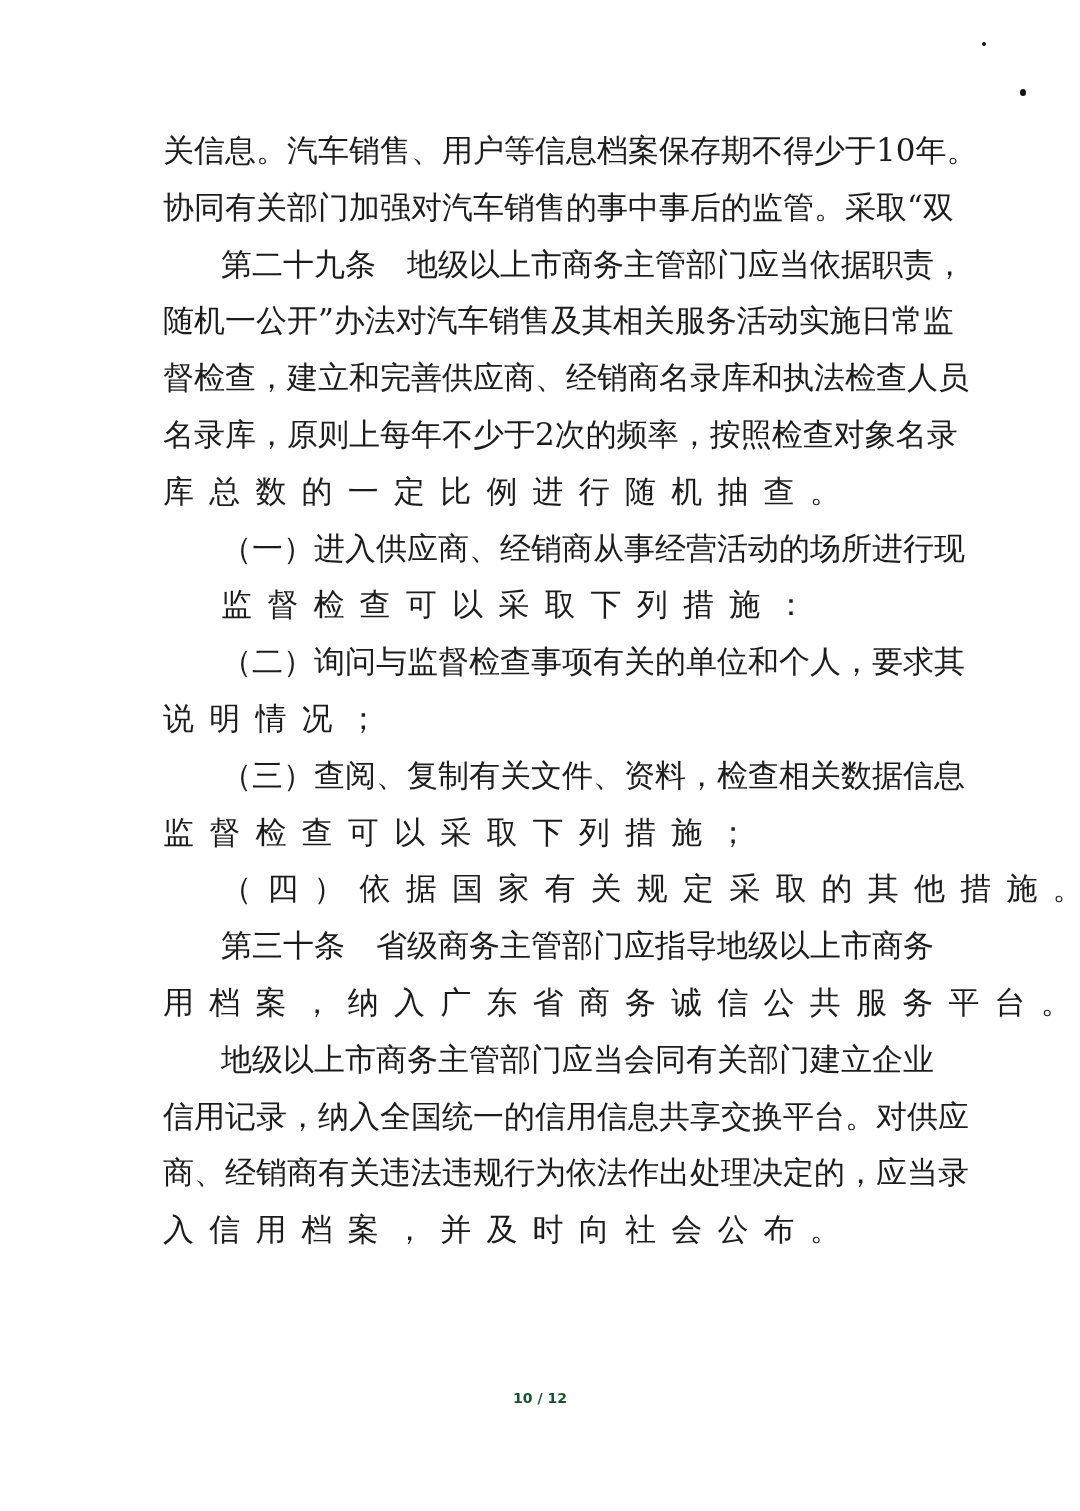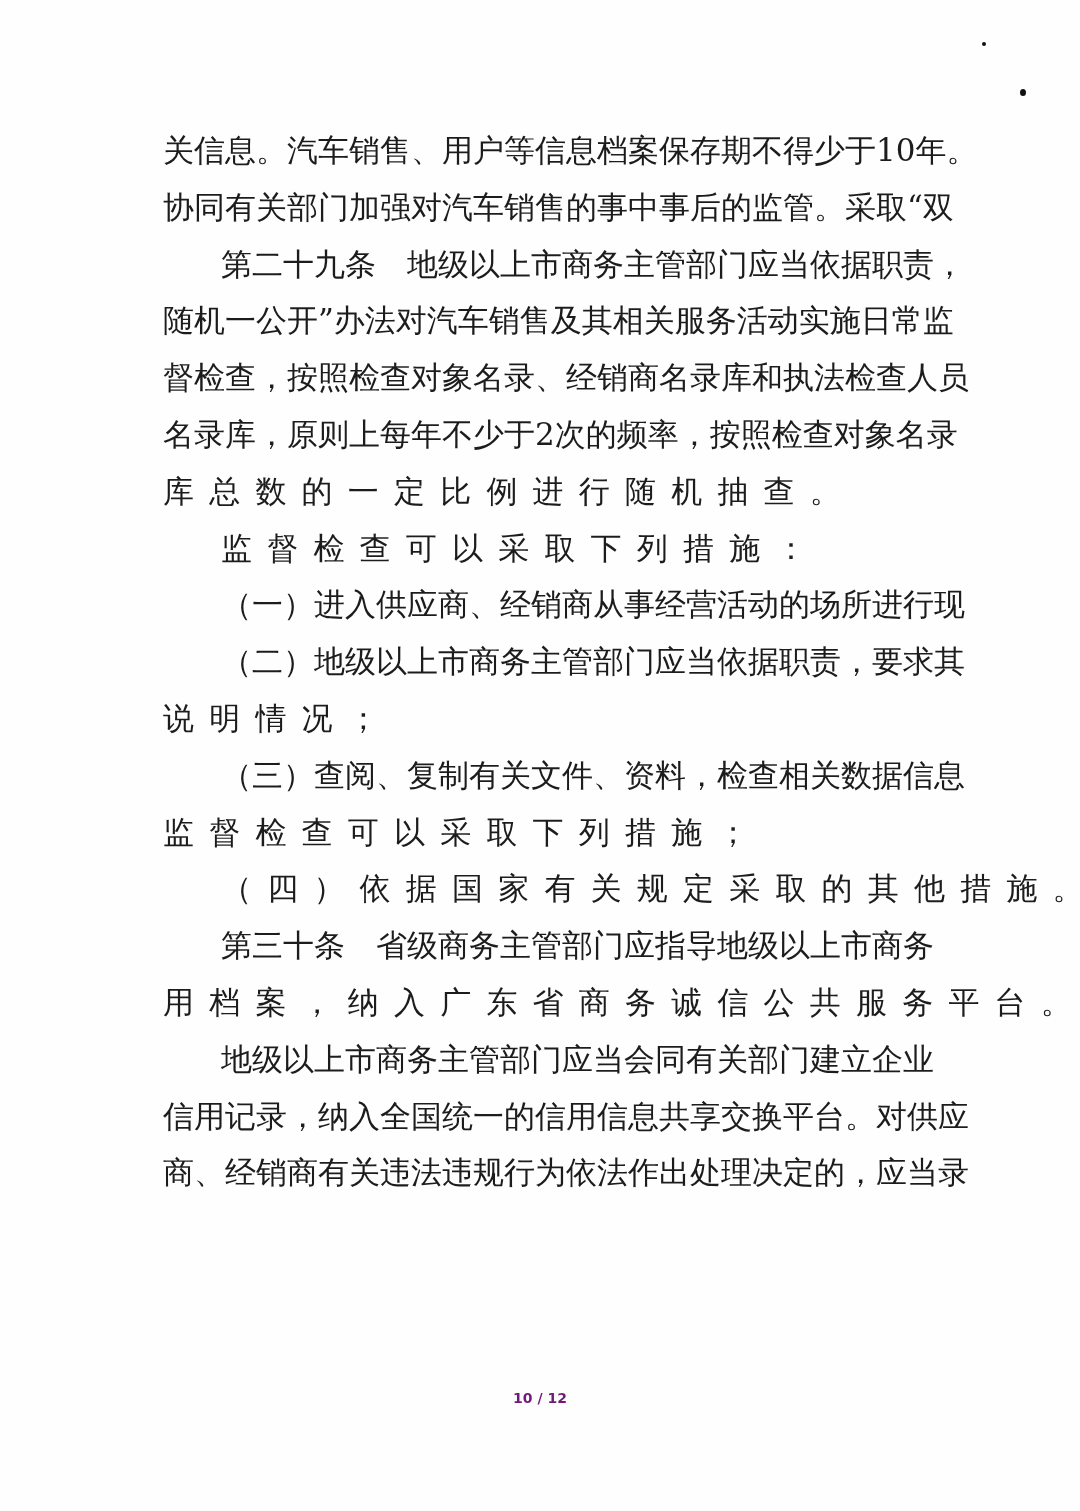--- a/index.html
+++ b/index.html
@@ -48,46 +48,47 @@
     .indent { padding-left: 58px; }
     .page-number {
       position: absolute;
       left: 0;
       width: 1080px;
       top: 1390px;
       text-align: center;
       font-family: "DejaVu Sans", "Liberation Sans", sans-serif;
       font-weight: bold;
       font-size: 14px;
-      color: #701a75;
+      color: #14532d;
     }
   </style>
 </head>
 <body>
 
 <div class="page">
   <div class="dot" style="left:982px; top:42px; width:4px; height:4px;"></div>
   <div class="dot" style="left:1020px; top:89px; width:6px; height:7px;"></div>
 
   <div class="body-text" id="body-text">
       <div class="line justify">关信息。汽车销售、用户等信息档案保存期不得少于10年。</div>
       <div class="line justify">协同有关部门加强对汽车销售的事中事后的监管。采取“双</div>
       <div class="line indent justify">第二十九条　地级以上市商务主管部门应当依据职责，</div>
       <div class="line justify">随机一公开”办法对汽车销售及其相关服务活动实施日常监</div>
-      <div class="line justify">督检查，按照检查对象名录、经销商名录库和执法检查人员</div>
+      <div class="line justify">督检查，建立和完善供应商、经销商名录库和执法检查人员</div>
       <div class="line justify">名录库，原则上每年不少于2次的频率，按照检查对象名录</div>
       <div class="line">库总数的一定比例进行随机抽查。</div>
+      <div class="line indent justify">（一）进入供应商、经销商从事经营活动的场所进行现</div>
       <div class="line indent">监督检查可以采取下列措施：</div>
-      <div class="line indent justify">（一）进入供应商、经销商从事经营活动的场所进行现</div>
-      <div class="line indent justify">（二）地级以上市商务主管部门应当依据职责，要求其</div>
+      <div class="line indent justify">（二）询问与监督检查事项有关的单位和个人，要求其</div>
       <div class="line">说明情况；</div>
       <div class="line indent justify">（三）查阅、复制有关文件、资料，检查相关数据信息</div>
       <div class="line">监督检查可以采取下列措施；</div>
       <div class="line indent">（四）依据国家有关规定采取的其他措施。</div>
       <div class="line indent justify">第三十条　省级商务主管部门应指导地级以上市商务</div>
       <div class="line">用档案，纳入广东省商务诚信公共服务平台。</div>
       <div class="line indent justify">地级以上市商务主管部门应当会同有关部门建立企业</div>
       <div class="line justify">信用记录，纳入全国统一的信用信息共享交换平台。对供应</div>
       <div class="line justify">商、经销商有关违法违规行为依法作出处理决定的，应当录</div>
+      <div class="line">入信用档案，并及时向社会公布。</div>
     </div>
 
   <div class="page-number">10 / 12</div>
 </div>
 
 </body></html>

